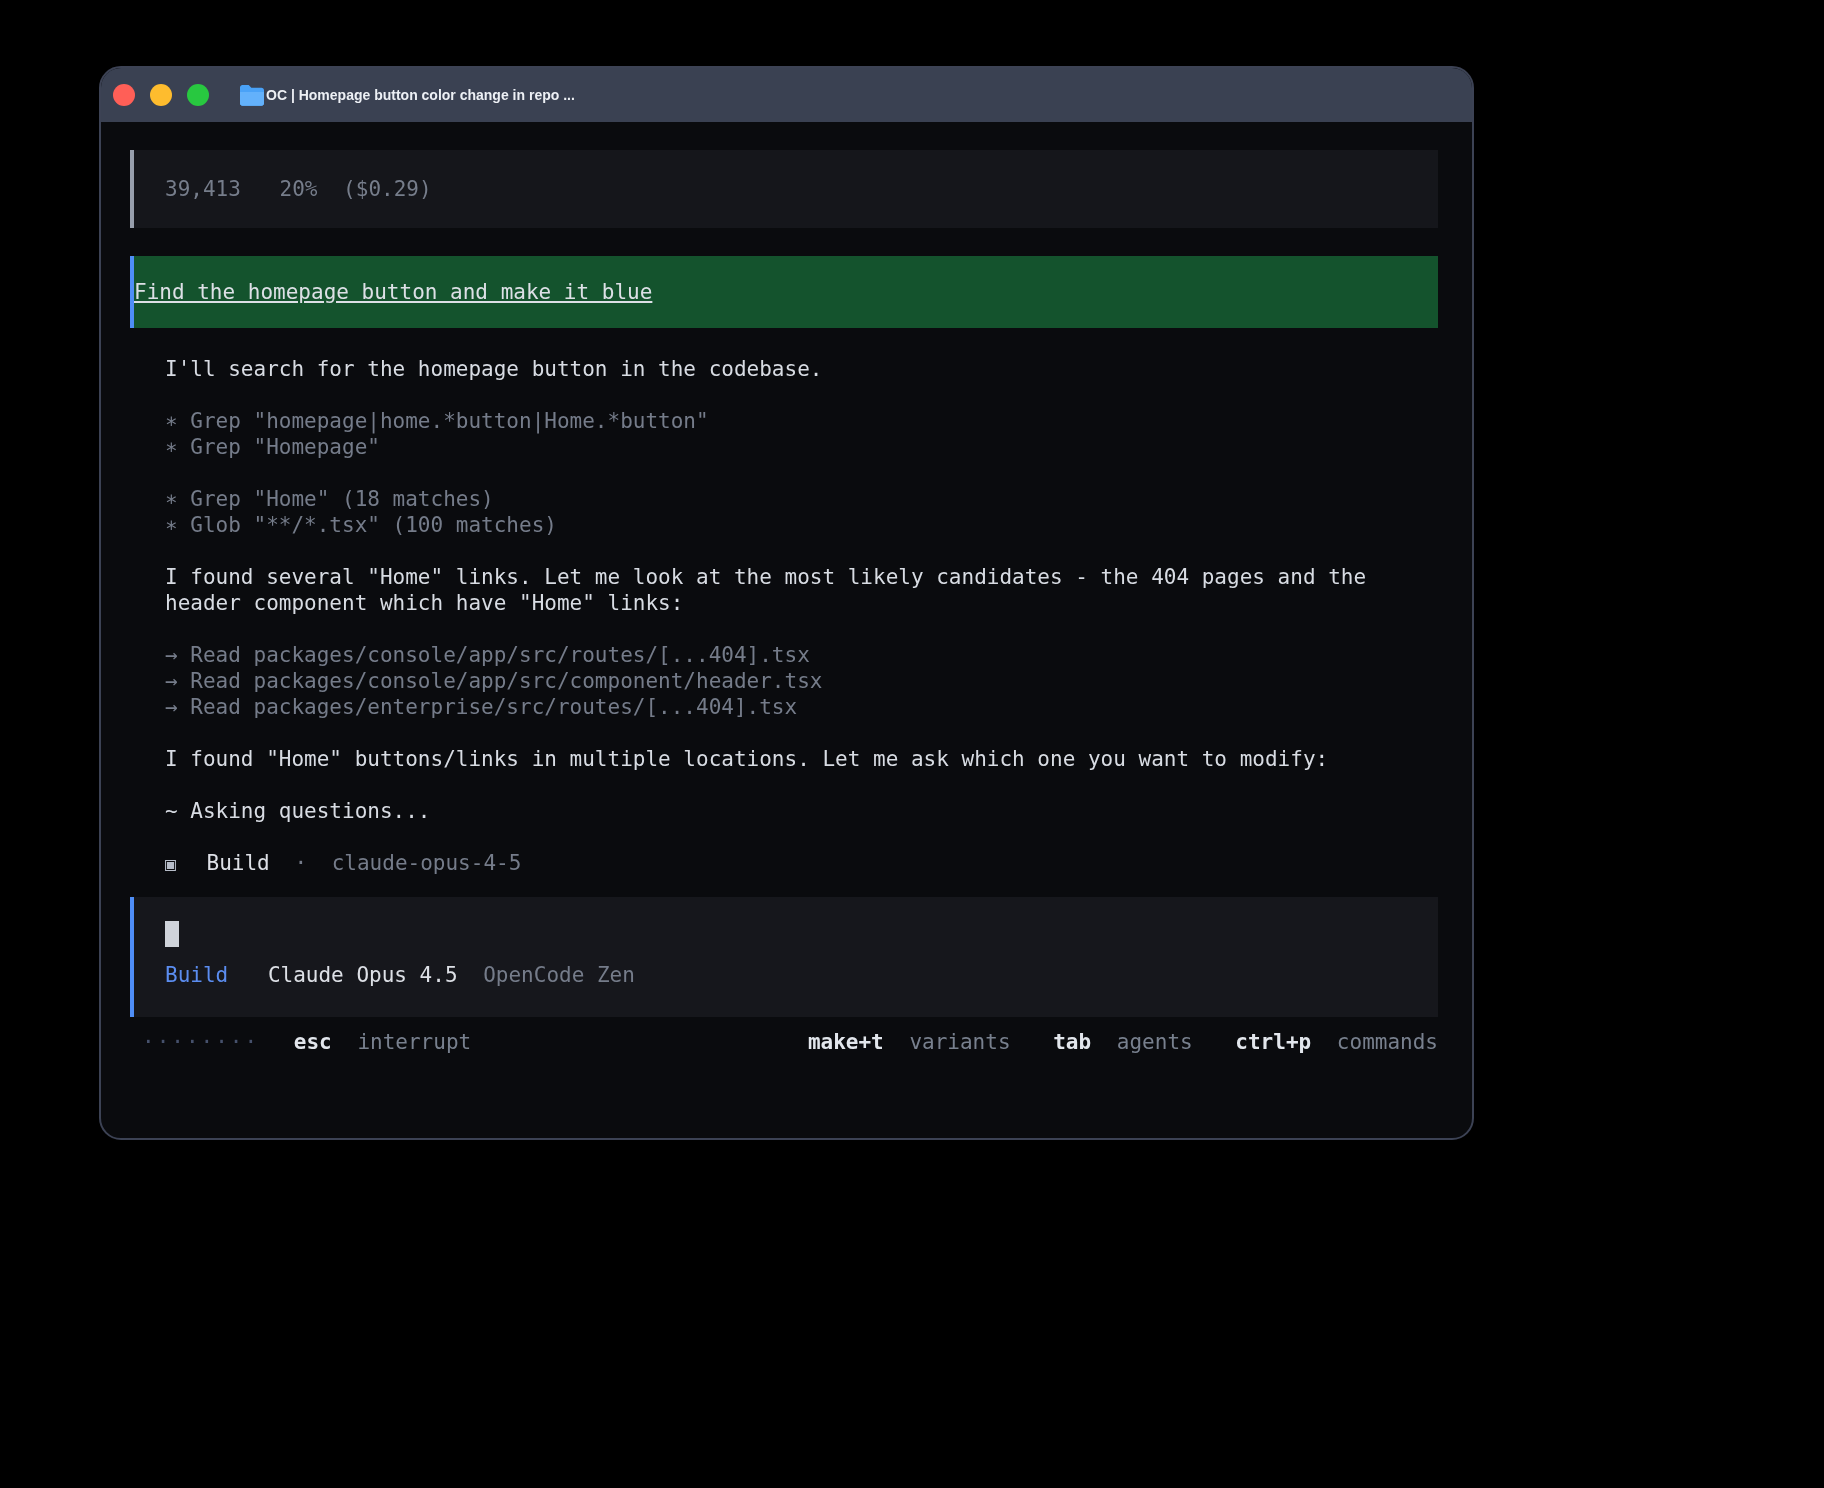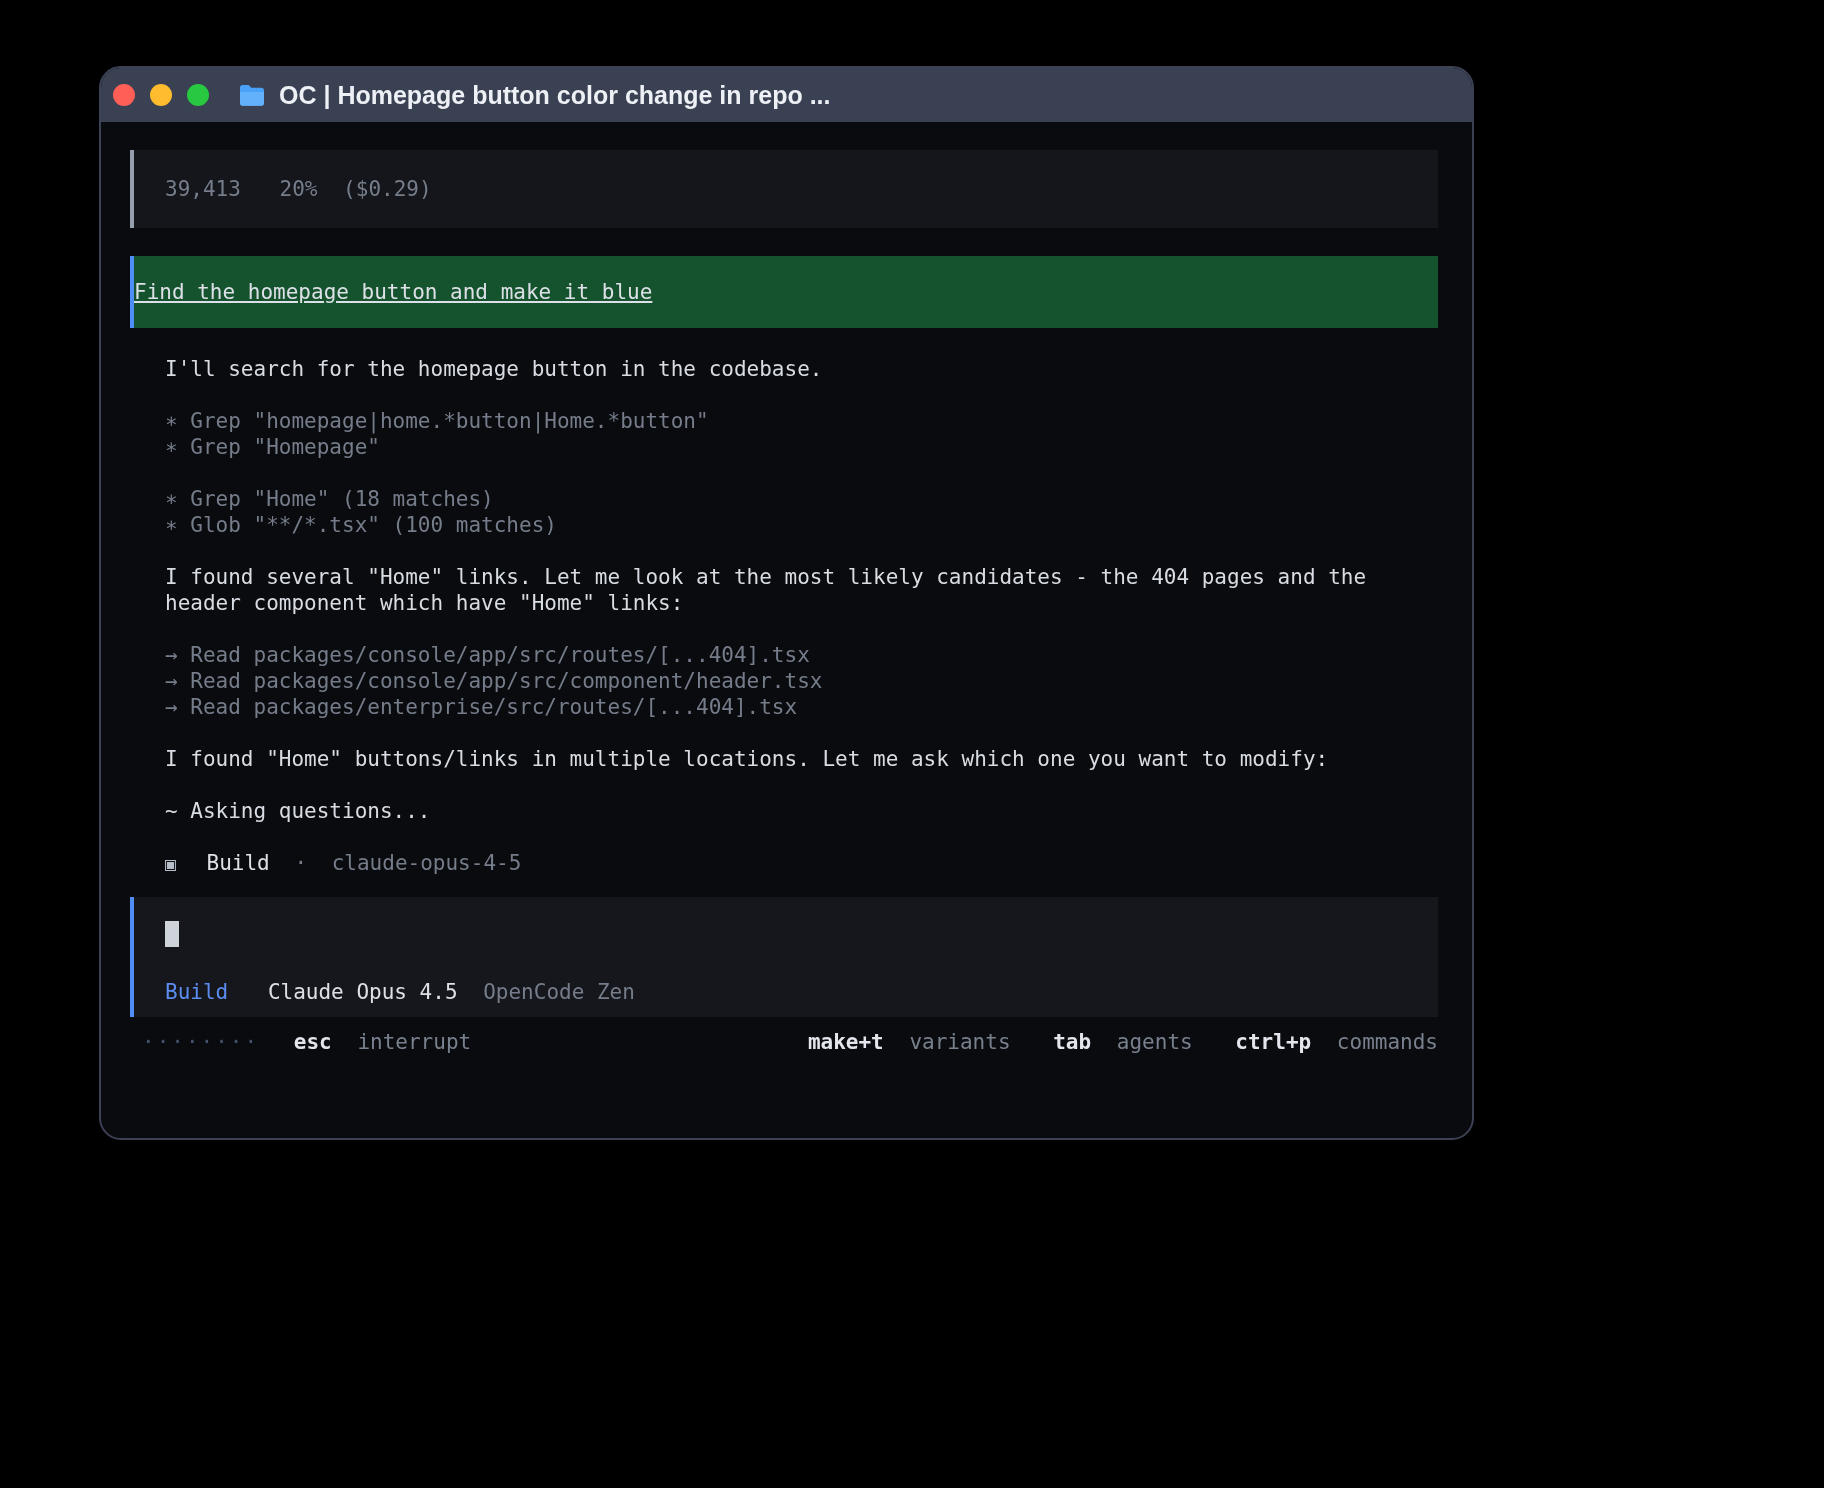--- a/index.html
+++ b/index.html
@@ -28,24 +28,23 @@
     align-items: center;
     padding: 0 24px 0 12px;
   }
   .traffic { display: flex; gap: 15px; }
   .light { width: 22px; height: 22px; border-radius: 50%; display: inline-block; }
   .light.red    { background: #ff5f57; }
   .light.yellow { background: #febc2e; }
   .light.green  { background: #28c840; }
   .folder-icon { margin-left: 29px; display: inline-flex; align-items: center; }
   .window-title {
-    margin-left: 13px;
     font-family: "Liberation Sans", sans-serif;
     font-weight: bold;
-    font-size: 25px;
+    font-size: 14px;
     color: #edf0f5;
     white-space: nowrap;
   }
 
   
   .content { font-size: 21px; line-height: 26px; color: #d8dce3; }
 
   .session-header {
     margin: 28px 34px 0 29px;
     height: 78px;
@@ -86,21 +85,21 @@
   .as-model { color: #757c8a; margin-left: 12px; }
 
   .input-box {
     margin: 20px 34px 0 29px;
     height: 120px;
     background: #16171c;
     border-left: 4px solid #4f8ef7;
     padding: 24px 0 0 31px;
   }
   .cursor { display: inline-block; width: 14px; height: 26px; background: #cfd3da; }
-  .input-meta { margin-top: 26px; white-space: nowrap; }
+  .input-meta { margin-top: 9px; white-space: nowrap; }
   .im-mode     { color: #5b8df0; }
   .im-model    { color: #dde0e6; margin-left: 27px; }
   .im-provider { color: #757c8a; margin-left: 13px; }
 
   .footer {
     margin: 12px 34px 0 41px;
     display: flex;
     justify-content: space-between;
     align-items: baseline;
     white-space: nowrap;

